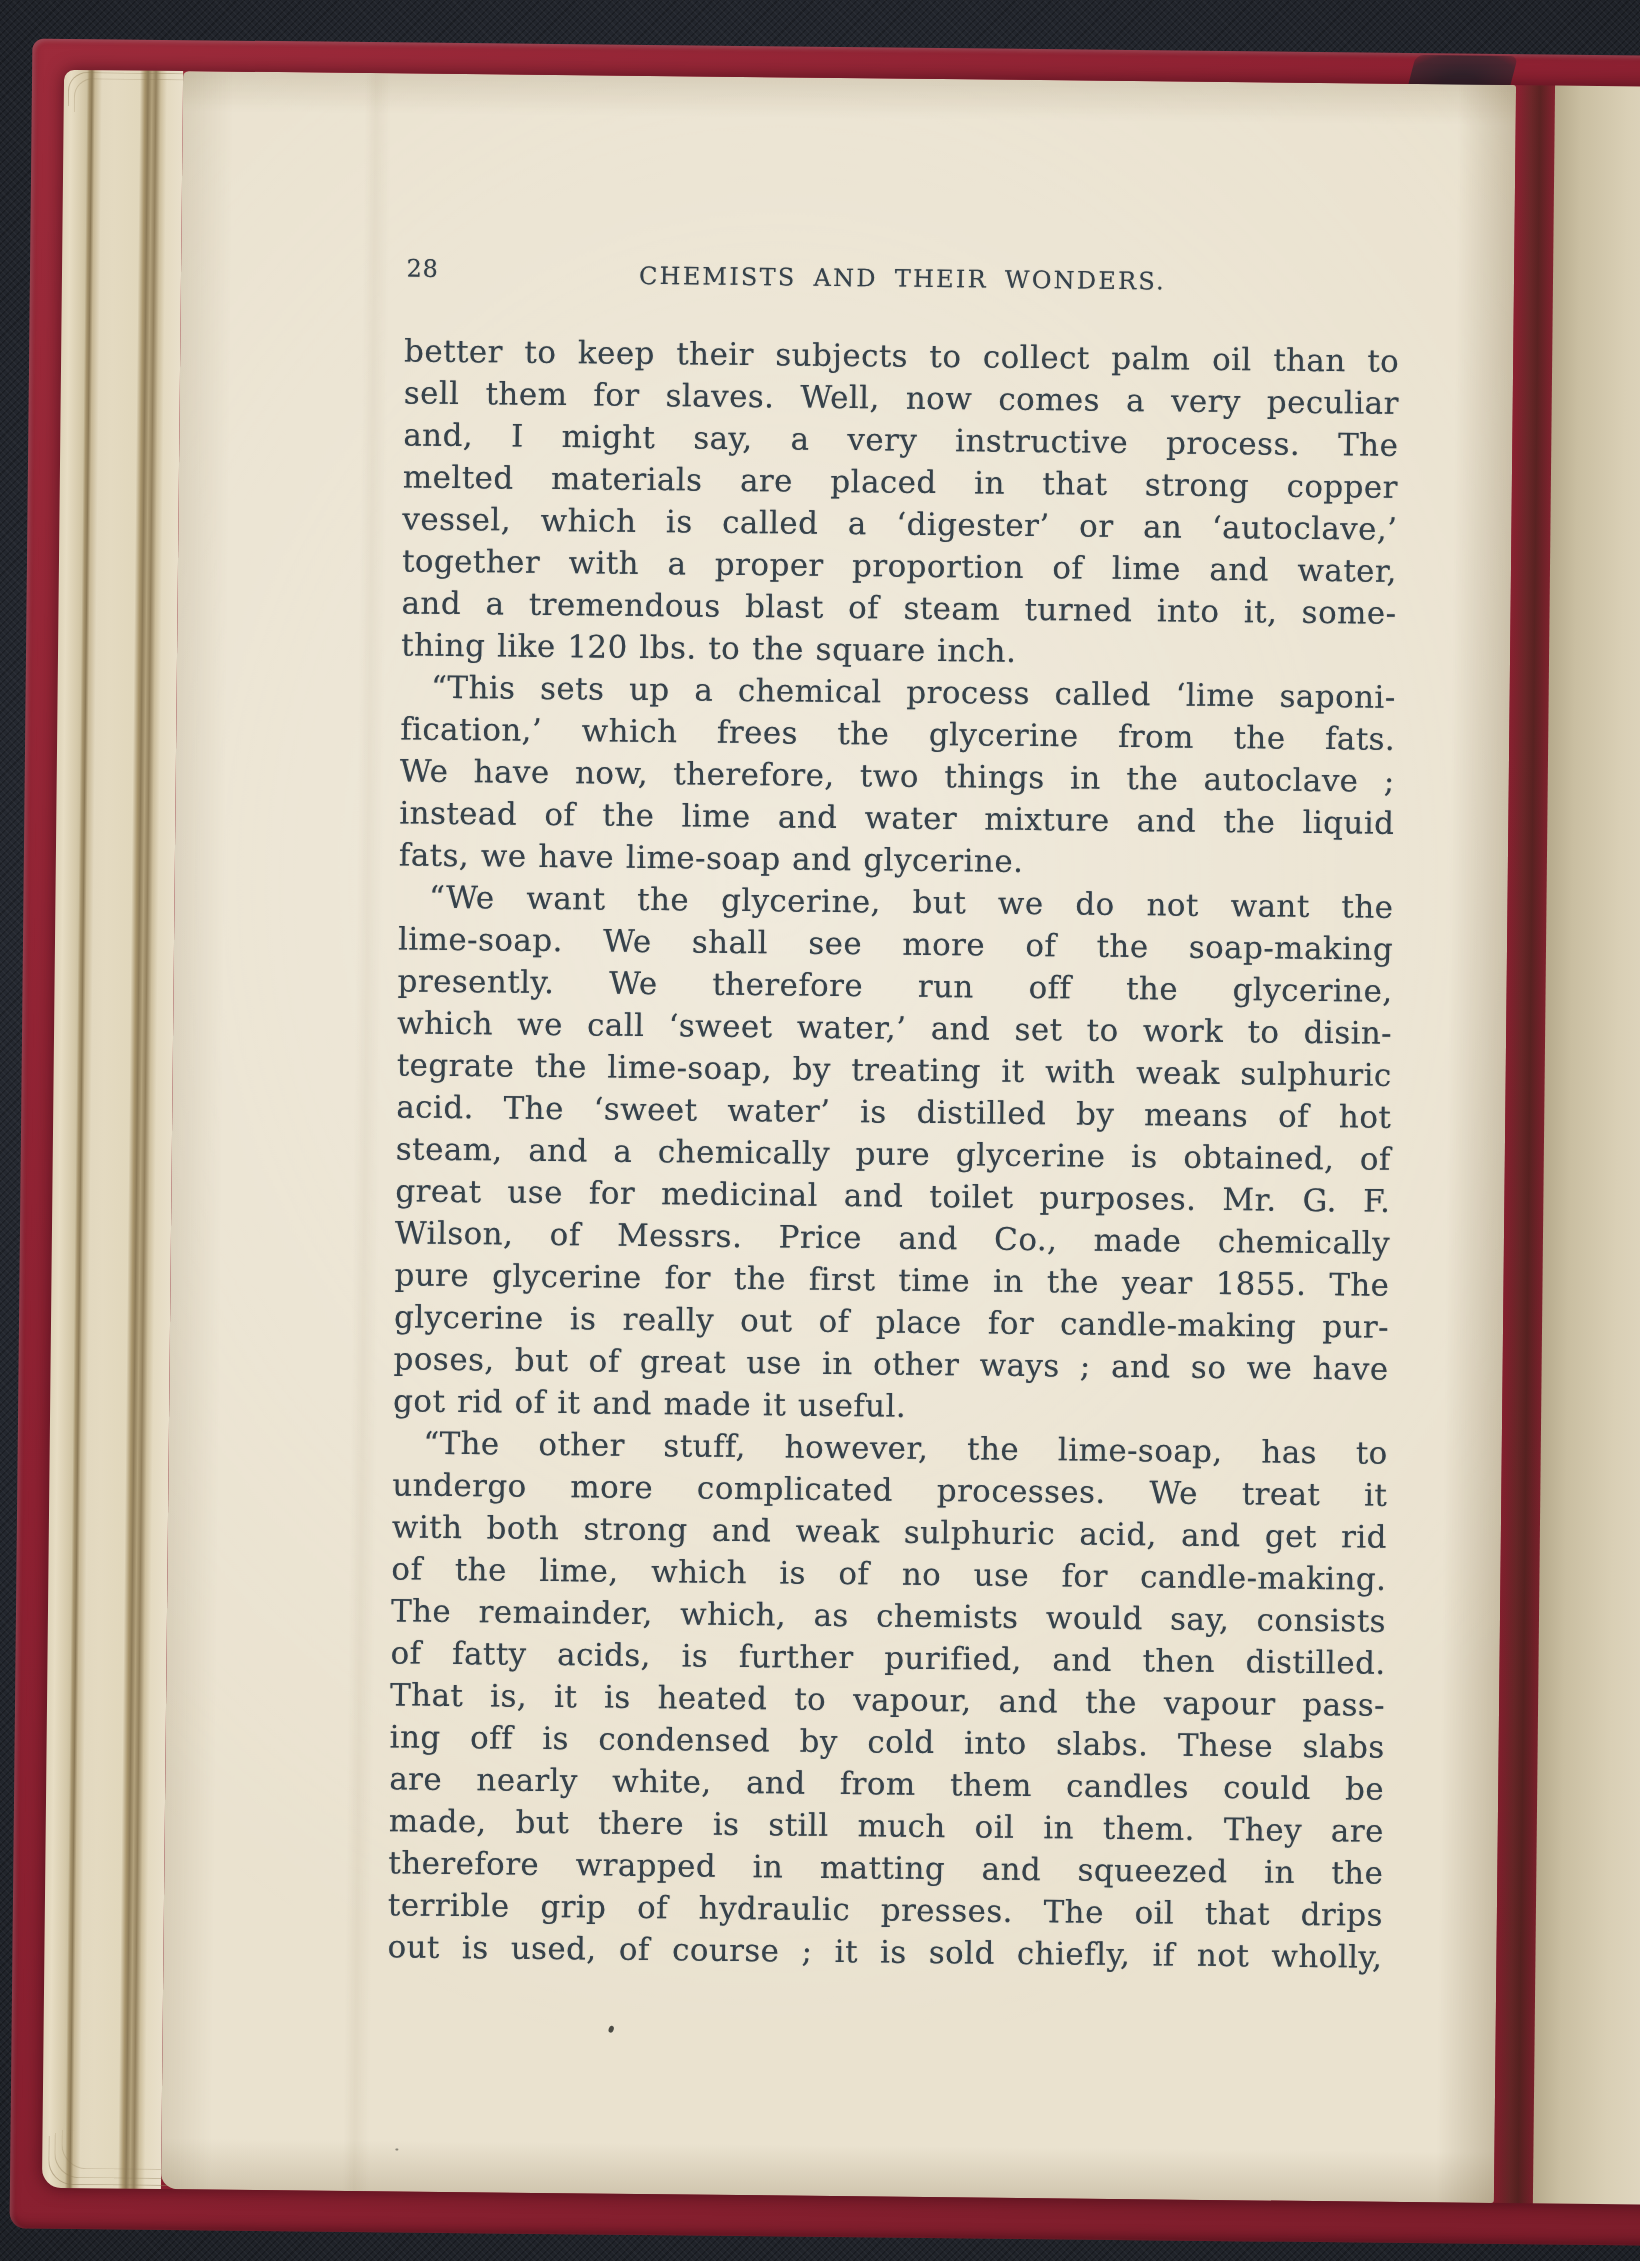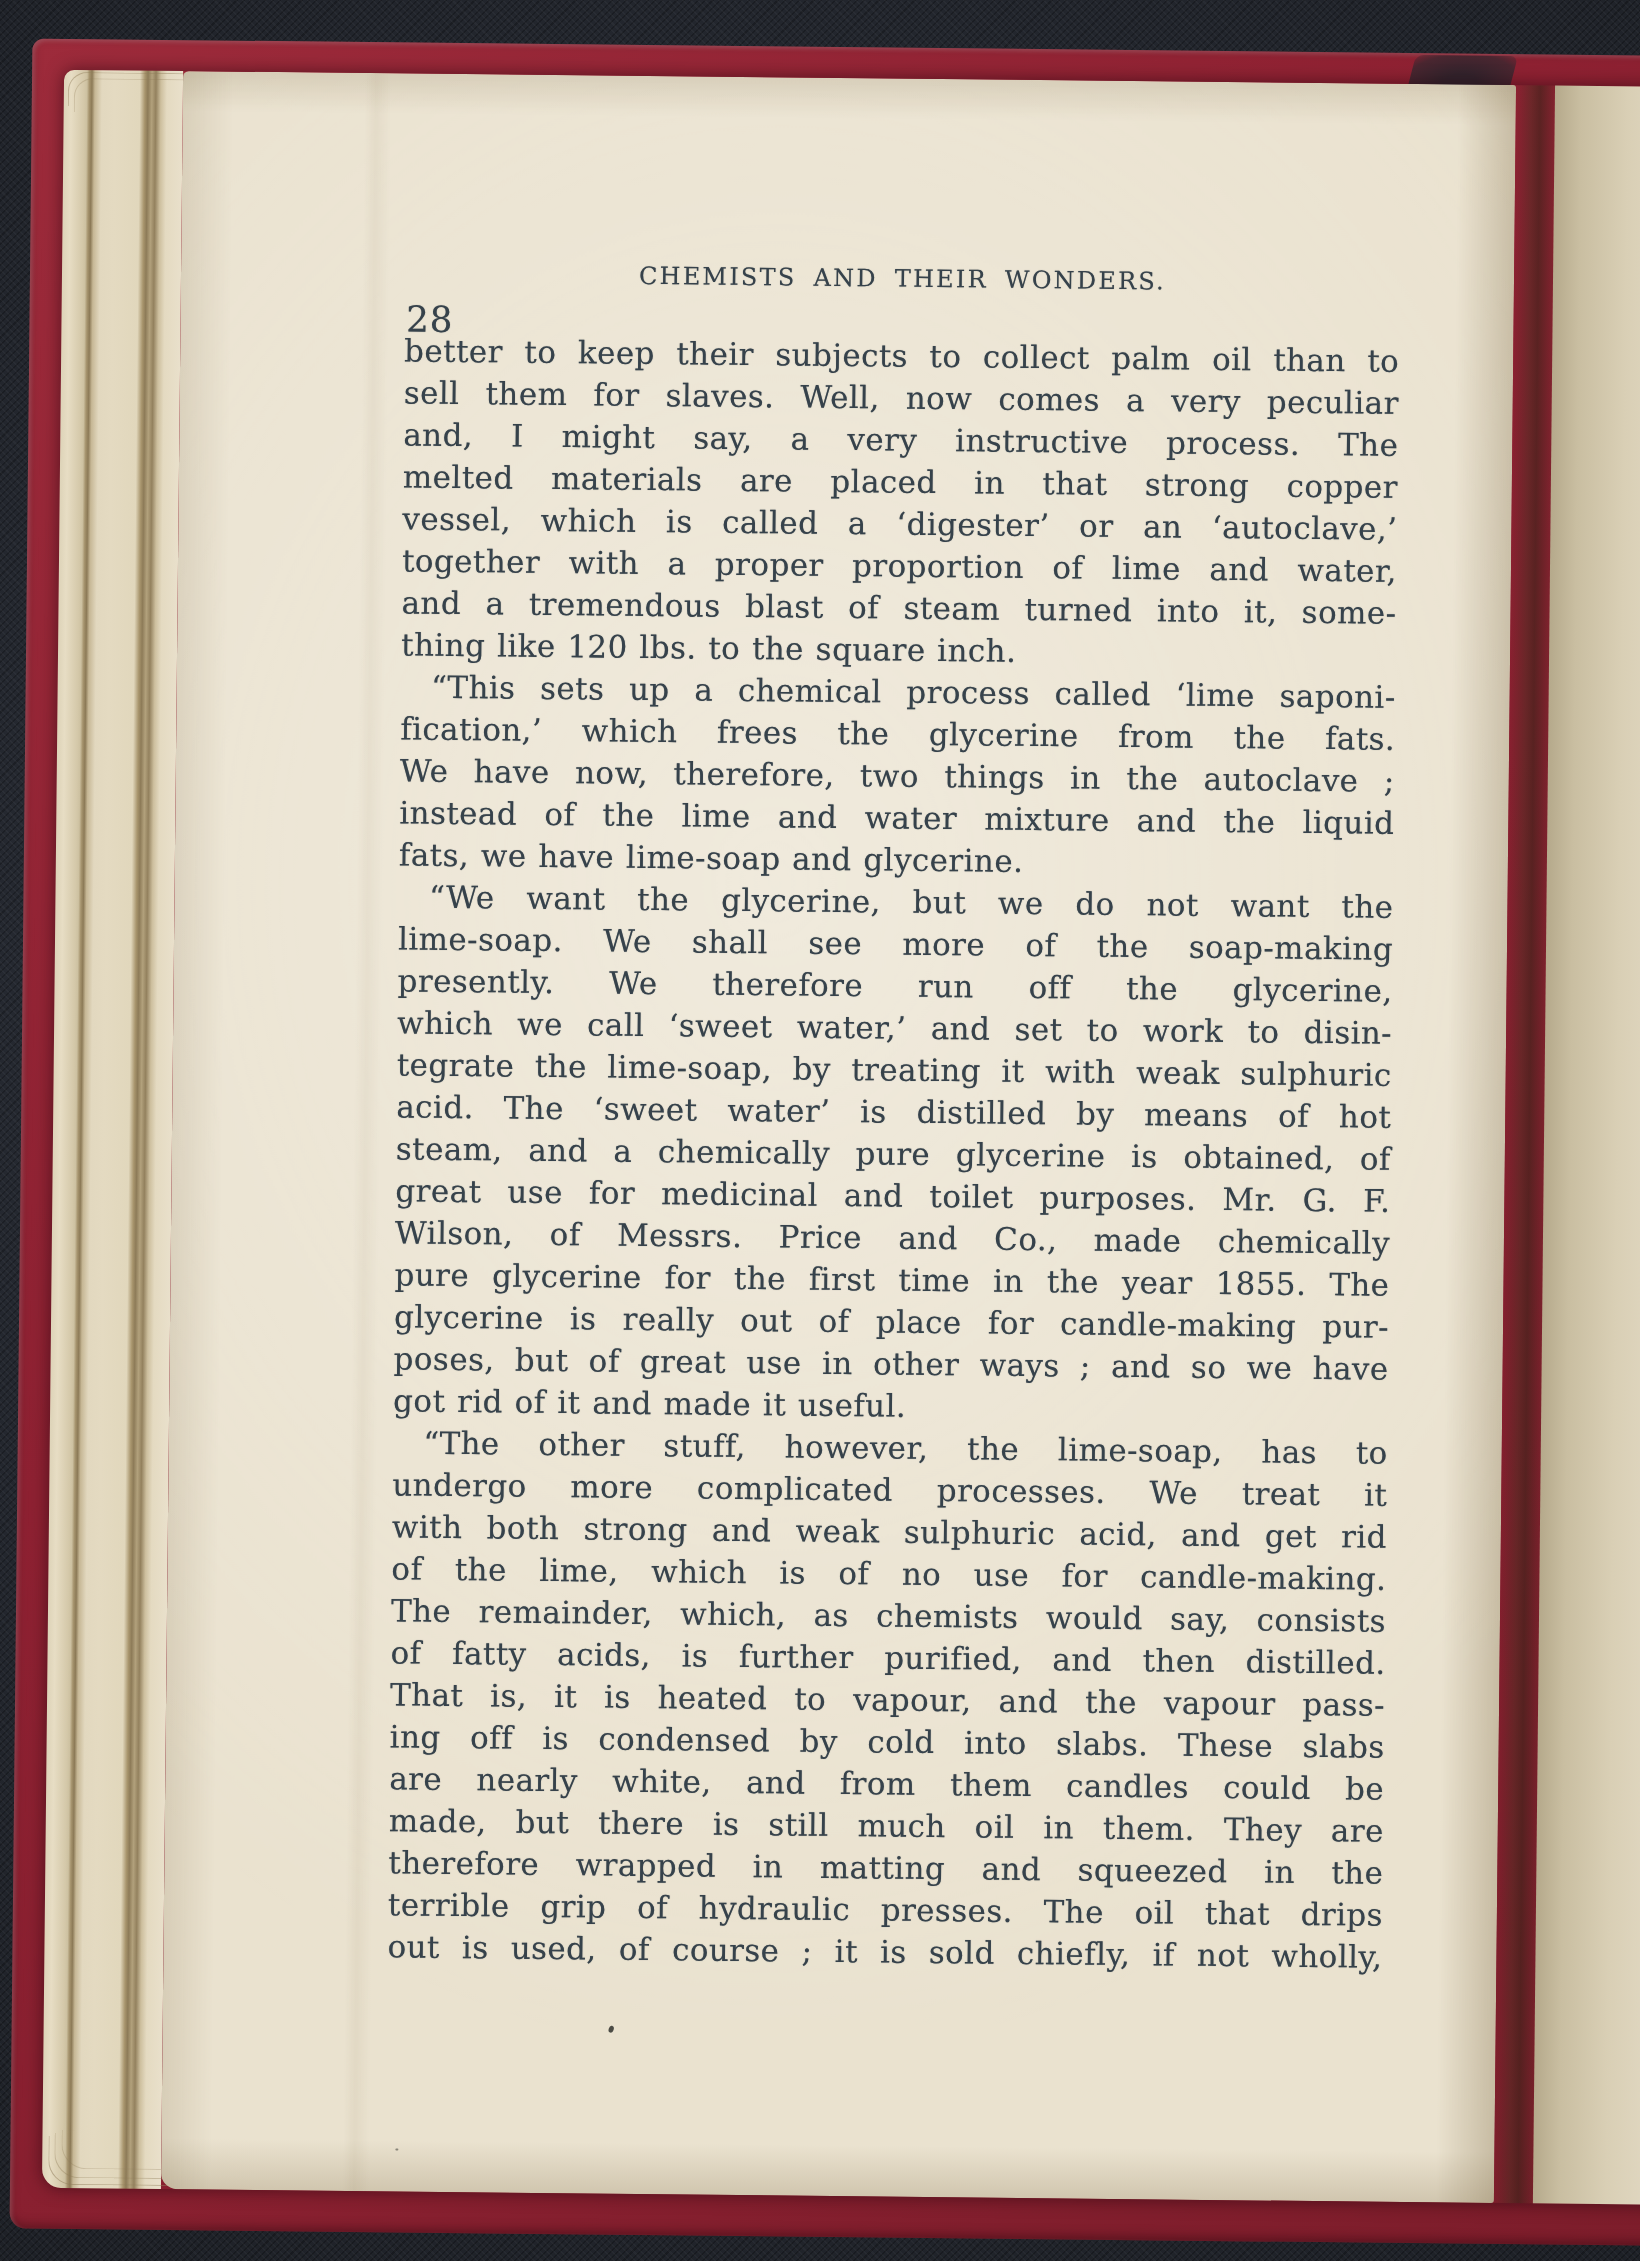--- a/index.html
+++ b/index.html
@@ -87,23 +87,22 @@
     position:absolute;left:1491px;top:0;bottom:0;right:0;
     background:linear-gradient(90deg,#b5a98b 0px,#c9bea1 26px,#d9cfb5 73px,#e3dac5 131px,#e8e0cb 100%);
   }
   
   .page-header{
     position:absolute;left:224px;top:179px;width:995px;height:47px;
     color:#36424b;
   }
   .page-number{
     position:absolute;left:1.5px;top:2.9px;
-    font-size:36px;letter-spacing:0.7px;
+    font-size:24px;letter-spacing:0.7px;
     text-shadow:0 0 0.9px rgba(52,62,70,.55);
-    margin-top:44px;
   }
   .running-head{
     position:absolute;left:0;right:0;top:7.3px;text-align:center;
     font-size:24px;letter-spacing:2.2px;word-spacing:7.3px;
     text-shadow:0 0 0.9px rgba(52,62,70,.55);
   }
   .page-text{
     position:absolute;left:224px;top:256px;width:995px;
     color:#36424b;
     font-size:31px;line-height:42px;letter-spacing:0.4px;word-spacing:1.5px;

